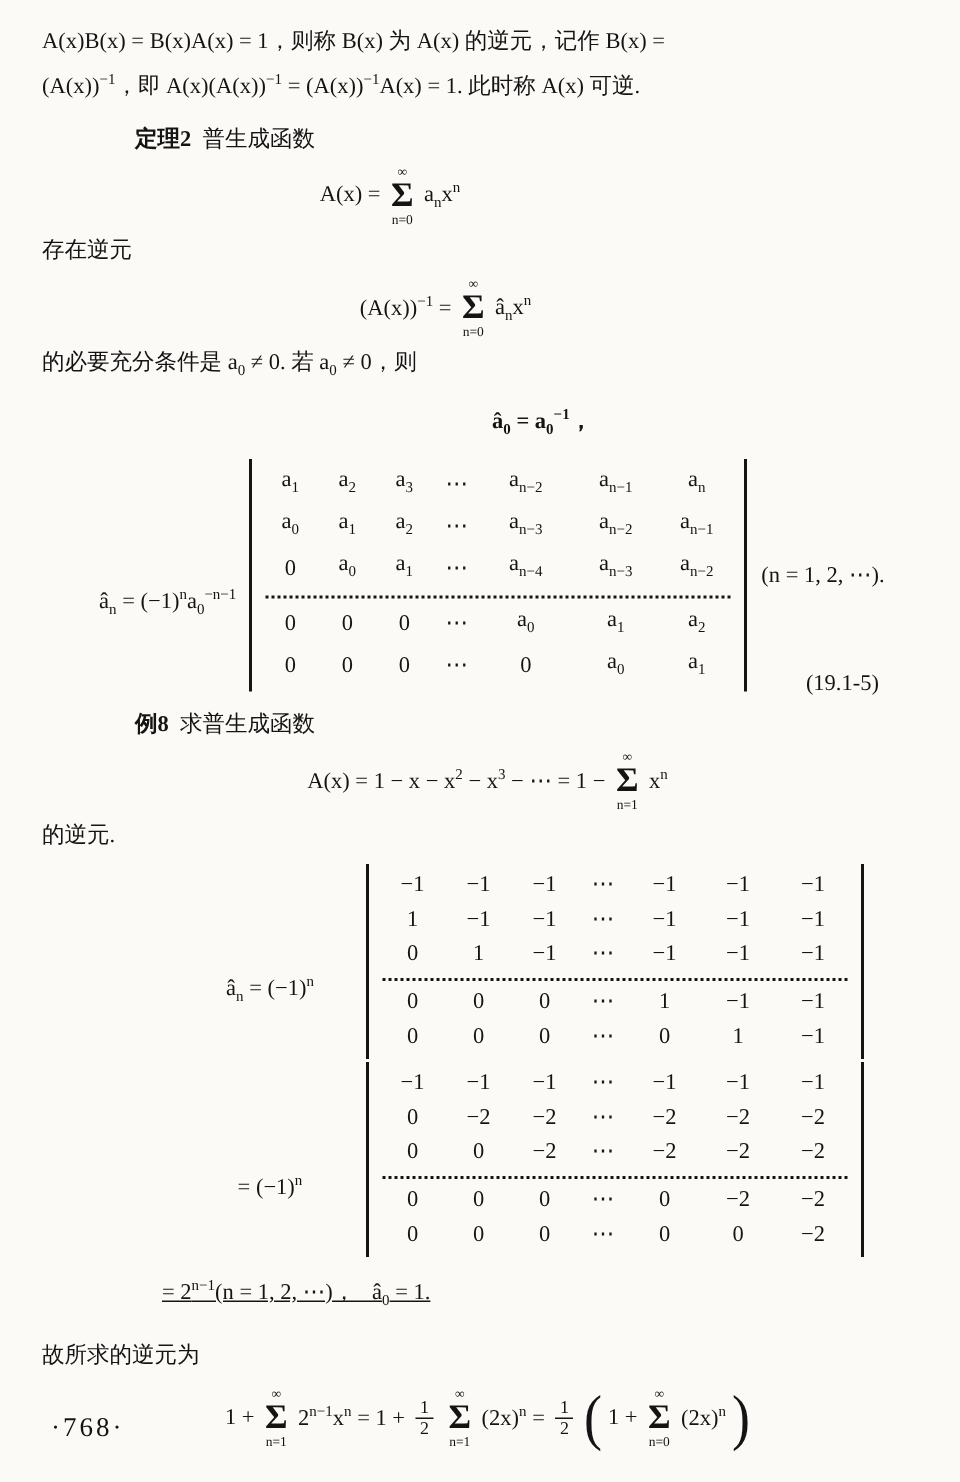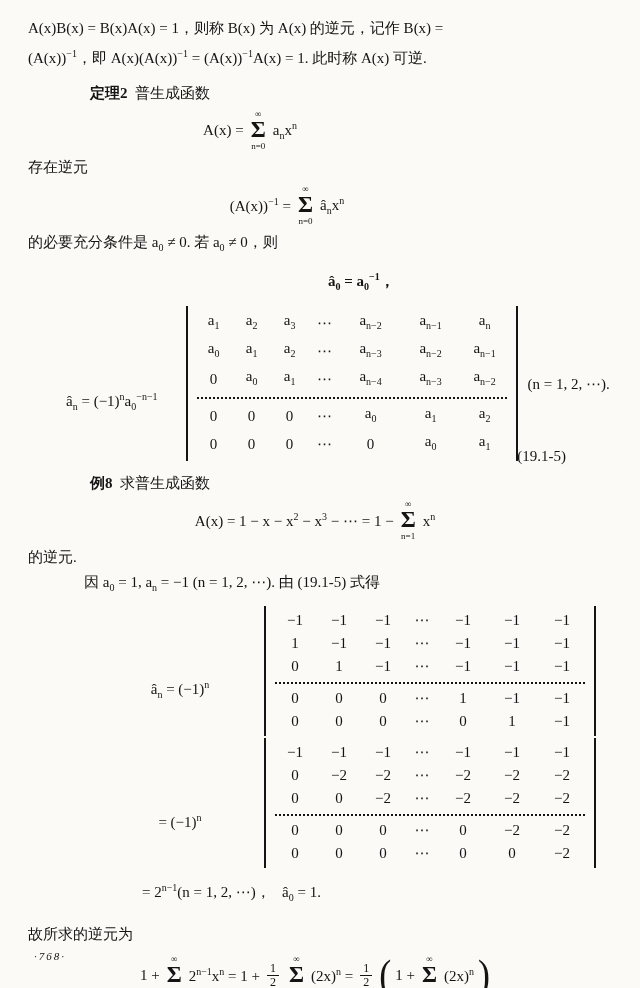--- a/index.html
+++ b/index.html
@@ -4,21 +4,21 @@
 <style>
   html,body{margin:0;padding:0;}
   .page{
     position:relative;
     width:640px;height:988px;
     box-sizing:border-box;
     background:#fbfaf6;
     color:#141414;
     font-family:"Liberation Serif","DejaVu Serif",serif;
     font-size:15px;
-    padding:16px 38px 0 28px;
+    padding:16px 18px 0 28px;
     overflow:hidden;
   }
   .line{line-height:25px;}
   .heading{margin:10px 0 0 62px;line-height:24px;font-family:Liberation Serif, serif;}
   .bold{font-weight:bold;}
   .display-formula{
     display:flex;align-items:center;justify-content:center;
     gap:4px;min-height:46px;margin:2px 0;
   }
   .shift-lg{transform:translateX(-65px);}
@@ -35,30 +35,29 @@
   .eq1{margin:8px 0 6px 38px;}
   .eq2{margin:6px 0 0 96px;}
   .eq3{margin:2px 0 0 96px;}
   .eq-lhs{margin-right:8px;white-space:nowrap;margin-top:36px;}
   .lhs-fixed{display:inline-block;width:112px;text-align:center;}
   .eq-rhs{margin-left:10px;white-space:nowrap;}
   .det{
     display:inline-block;
     border-left:2px solid #141414;border-right:2px solid #141414;
     padding:3px 9px;
-    margin-left:20px;
   }
   .mrow{display:grid;justify-items:center;align-items:center;column-gap:4px;padding:2px 0;line-height:19px;}
   .m1 .mrow{grid-template-columns:34px 34px 34px 28px 56px 56px 44px;}
   .m23 .mrow{grid-template-columns:40px 40px 40px 30px 44px 46px 46px;}
   .dots{border-top:2px dotted #141414;margin:4px 0 3px 0;width:100%;}
   .eq-label{position:absolute;right:36px;bottom:-4px;}
   .a0line{margin:6px 0 2px 300px;line-height:22px;font-weight:bold;}
-  .result-line{margin:8px 0 0 114px;line-height:24px;}
-  .footer{position:absolute;left:34px;bottom:26px;letter-spacing:2px;font-size:11px;font-style:italic;}
+  .result-line{margin:8px 0 0 80px;line-height:24px;text-decoration:underline;}
+  .footer{position:absolute;left:34px;bottom:26px;letter-spacing:2px;font-size:18px;}
 </style>
 </head>
 <body>
 
 <div class="page">
 
   <div>
     <div class="line">A(x)B(x) = B(x)A(x) = 1，则称 B(x) 为 A(x) 的逆元，记作 B(x) =</div>
     <div class="line">(A(x))<sup>−1</sup>，即 A(x)(A(x))<sup>−1</sup> = (A(x))<sup>−1</sup>A(x) = 1. 此时称 A(x) 可逆.</div>
   </div>
@@ -155,21 +154,20 @@
     <span>A(x) = 1 − x − x<sup>2</sup> − x<sup>3</sup> − ⋯ = 1 −</span>
     <span class="sum">
       <span class="lim">∞</span>
       <span class="sig">Σ</span>
       <span class="lim">n=1</span>
     </span>
     <span>x<sup>n</sup></span>
   </div>
 
   <div class="line">的逆元.</div>
-  <div class="line" style="margin-left:56px">因 a<sub>0</sub> = 1, a<sub>n</sub> = −1 (n = 1, 2, ⋯). 由 (19.1-5) 式得</div>
 
   <div class="eqrow eq2">
     <span class="eq-lhs lhs-fixed">â<sub>n</sub> = (−1)<sup>n</sup></span>
     <span class="det m23">
         <div class="mrow">
           <span class="mcell">−1</span>
           <span class="mcell">−1</span>
           <span class="mcell">−1</span>
           <span class="mcell">⋯</span>
           <span class="mcell">−1</span>

